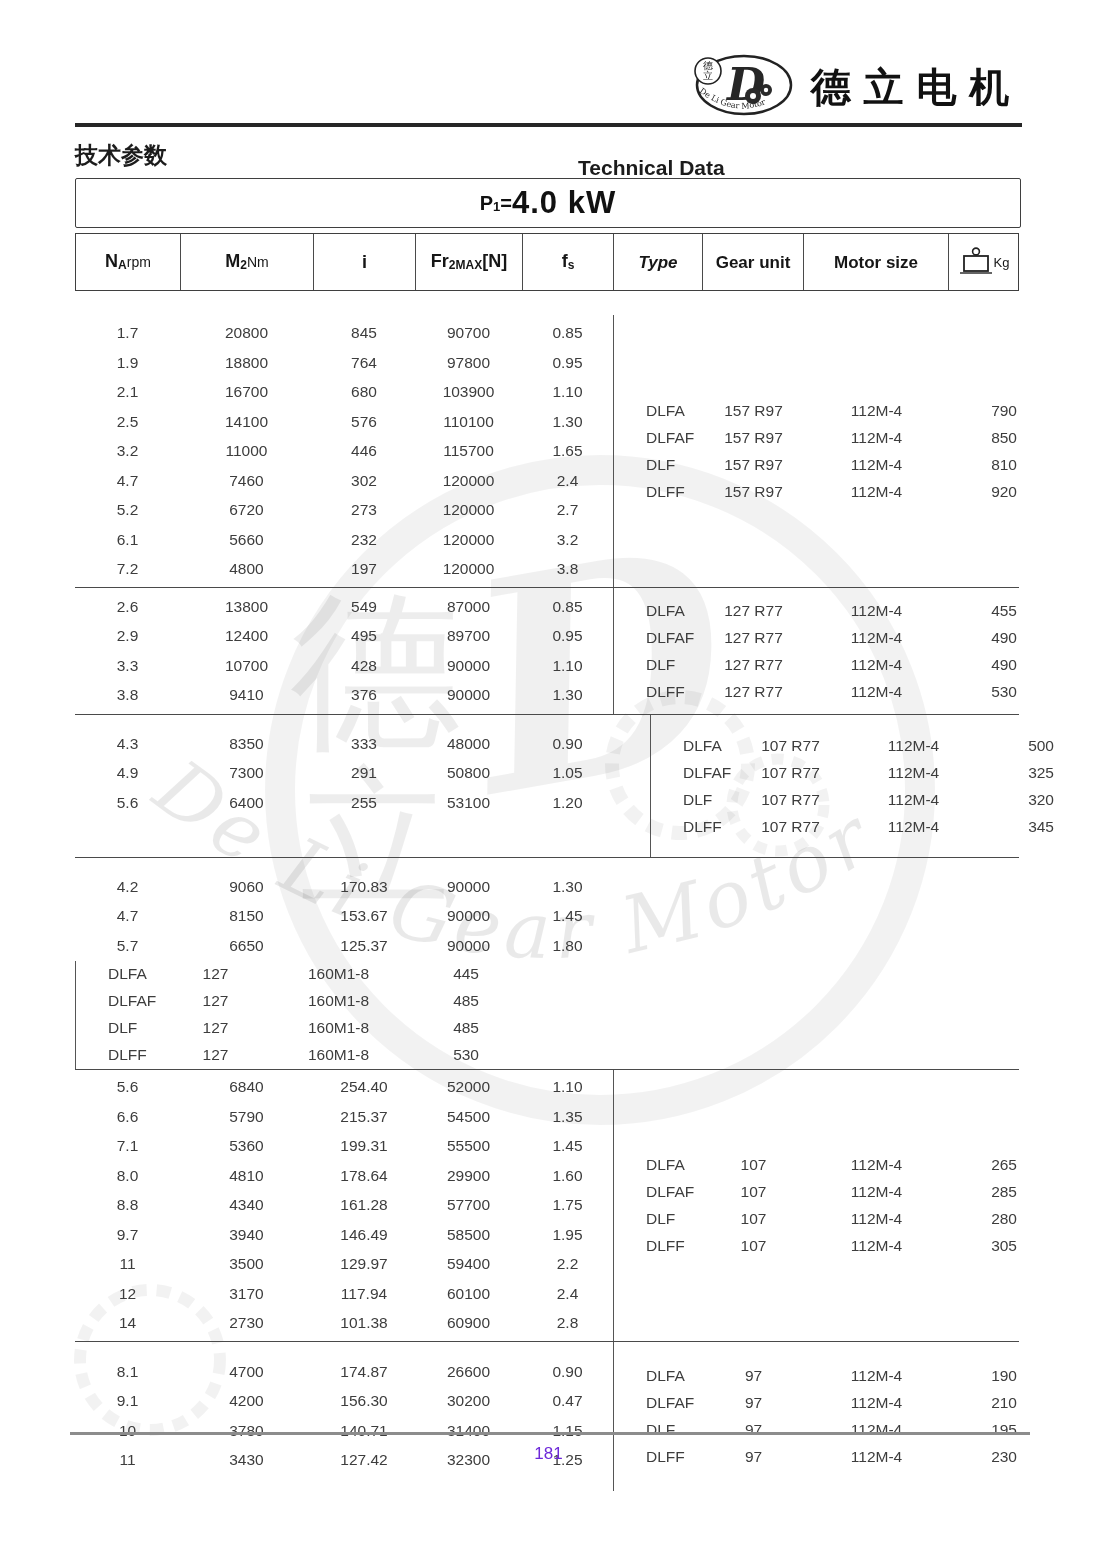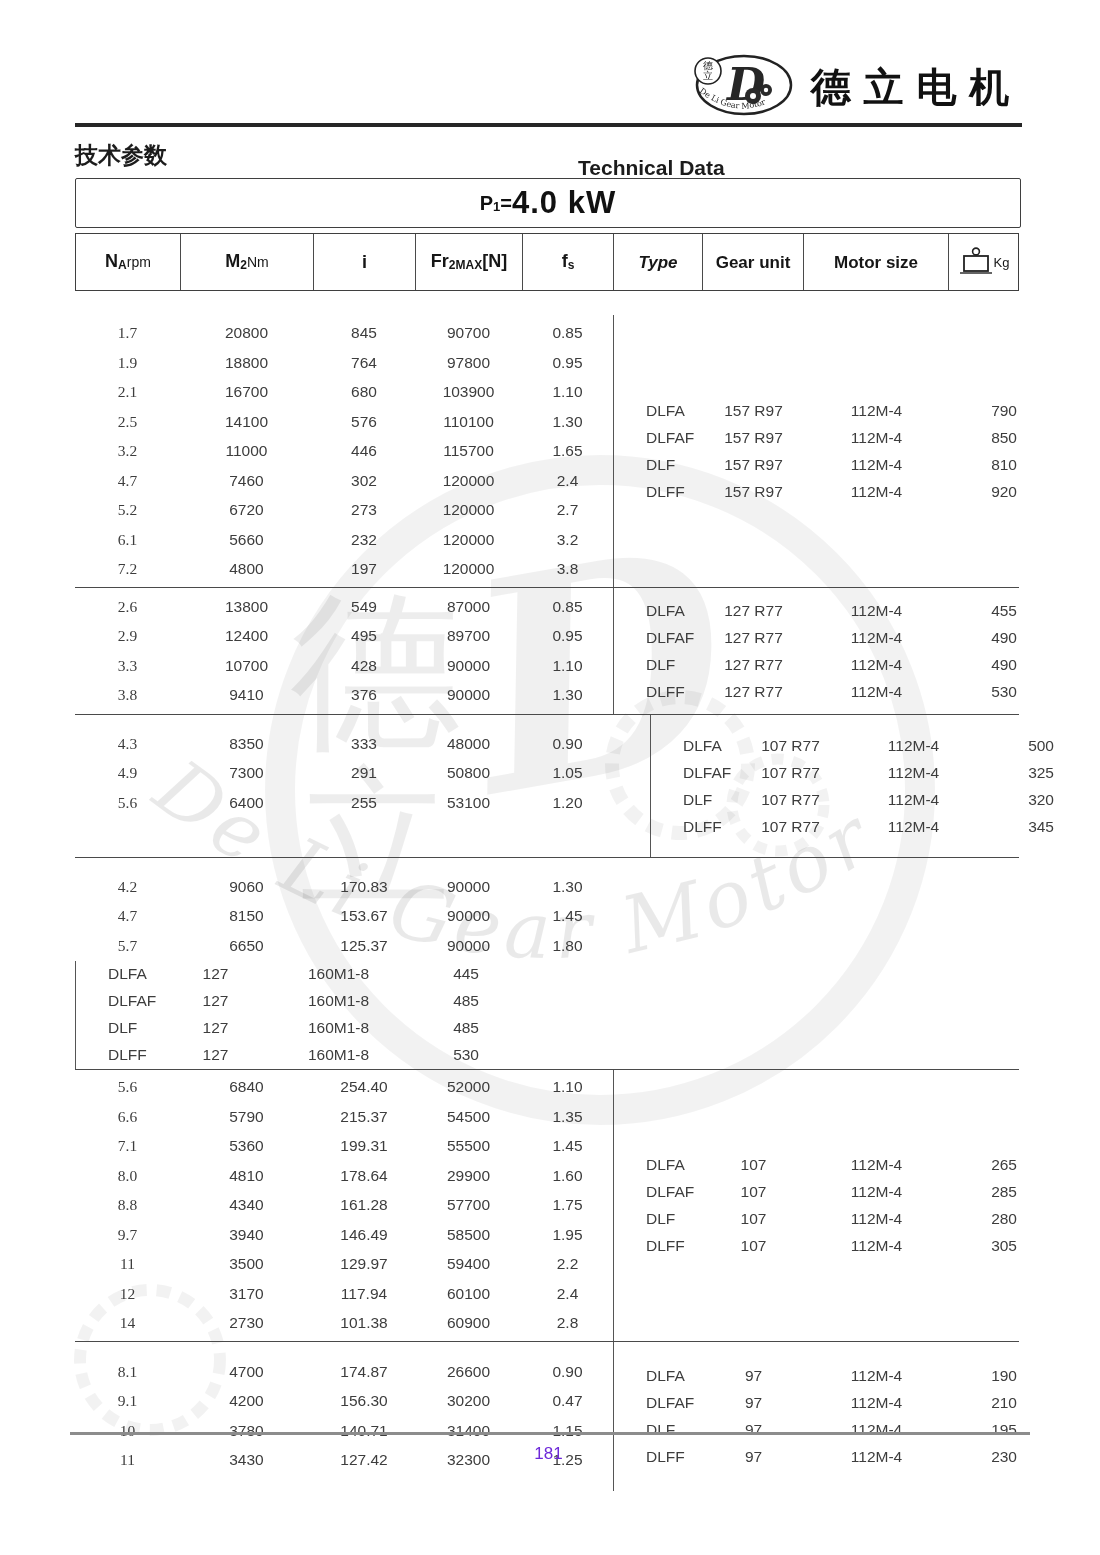--- a/index.html
+++ b/index.html
@@ -38,21 +38,21 @@
   .kgtext{font-size:13px;line-height:15px;}
 
   
   .data-area{position:absolute;left:75px;top:315px;width:944px;}
   .block{display:flex;box-sizing:border-box;}
   .block + .block{border-top:1.5px solid #4a4a4a;}
   .bl{width:538px;display:flex;flex-direction:column;justify-content:center;box-sizing:border-box;}
   .bl.topalign{justify-content:flex-start;padding-top:14px;}
   .row{display:flex;height:29.5px;align-items:center;}
   .c{text-align:center;font-size:15.5px;color:#3d3d3d;}
-  .c0{width:105px;font-family:Liberation Serif, serif;} .c1{width:133px;} .c2{width:102px;} .c3{width:107px;} .c4{width:91px;}
+  .c0{width:105px;} .c1{width:133px;} .c2{width:102px;} .c3{width:107px;} .c4{width:91px;}
   .br{width:405px;border-left:1.5px solid #555;display:flex;flex-direction:column;justify-content:center;box-sizing:border-box;}
   .vrow{display:flex;height:27px;align-items:center;}
   .vc{font-size:15.5px;color:#3d3d3d;}
   .v0{width:89px;text-align:left;padding-left:32px;box-sizing:border-box;}
   .v1{width:101px;text-align:center;}
   .v2{width:145px;text-align:center;}
   .v3{width:68px;text-align:right;}
 
   
   .footer-rule{position:absolute;left:70px;top:1432px;width:960px;height:3px;background:#8c8c8c;}

